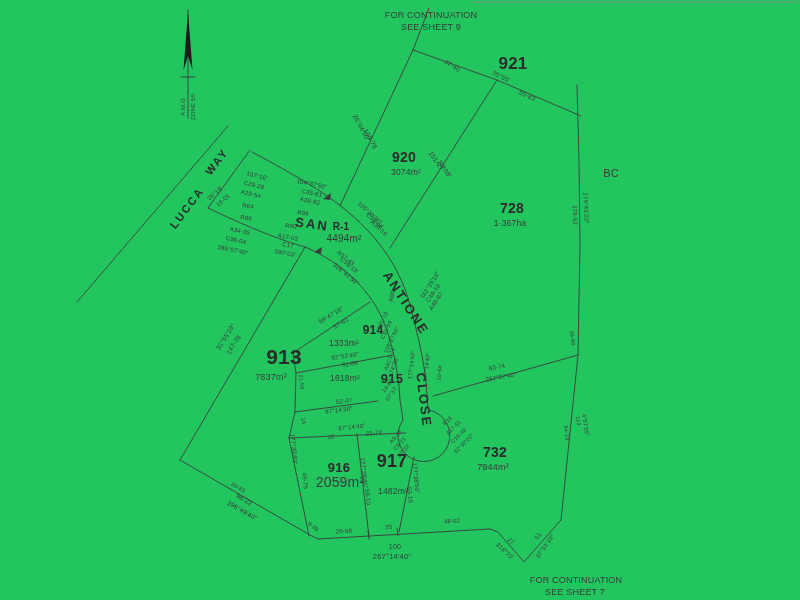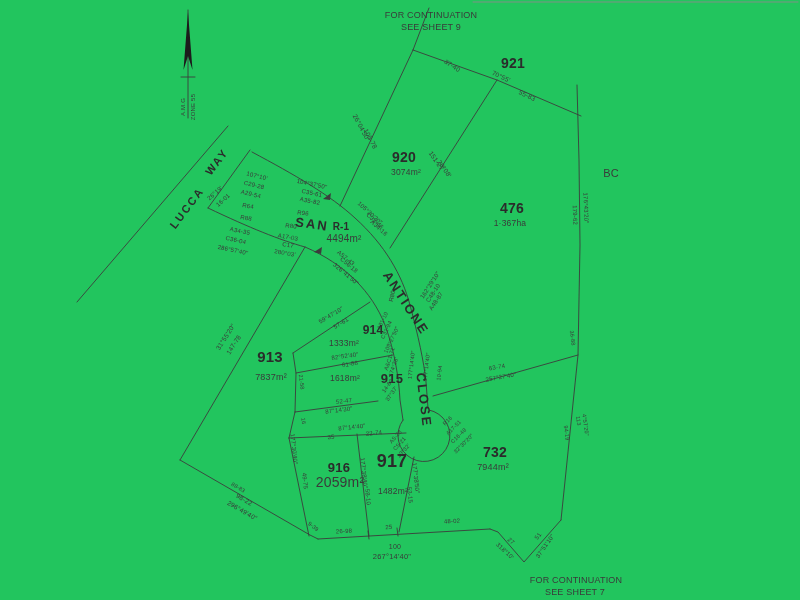--- a/index.html
+++ b/index.html
@@ -57,31 +57,31 @@
       <path d="M289,438 L309,536"></path>
       <path d="M357,434 L369,536"></path>
       <path d="M414,457 L399,532"></path>
       <path d="M433,396 L578,355"></path>
     </g>
   </svg>
 
   <div class="layer">
       <div class="lbl" style="left: 431px; top: 15px; font-size: 9px; transform: translate(-50%, -50%) rotate(0deg);">FOR CONTINUATION</div>
       <div class="lbl" style="left: 431px; top: 27px; font-size: 9px; transform: translate(-50%, -50%) rotate(0deg);">SEE SHEET 9</div>
-      <div class="lbl b" style="left: 513px; top: 63px; font-size: 14px; transform: translate(-50%, -50%) rotate(0deg);">921</div>
+      <div class="lbl b" style="left: 513px; top: 63px; font-size: 17px; transform: translate(-50%, -50%) rotate(0deg);">921</div>
       <div class="lbl" style="left: 452px; top: 66px; font-size: 6.5px; transform: translate(-50%, -50%) rotate(33deg);">37-40</div>
       <div class="lbl" style="left: 501px; top: 77px; font-size: 6.5px; transform: translate(-50%, -50%) rotate(25deg);">70°55'</div>
       <div class="lbl" style="left: 527px; top: 96px; font-size: 6.5px; transform: translate(-50%, -50%) rotate(25deg);">55-83</div>
       <div class="lbl" style="left: 361px; top: 128px; font-size: 6.5px; transform: translate(-50%, -50%) rotate(62deg);">26°04'50"</div>
       <div class="lbl" style="left: 370px; top: 139px; font-size: 6.5px; transform: translate(-50%, -50%) rotate(62deg);">105-78</div>
       <div class="lbl b" style="left: 404px; top: 157px; font-size: 14px; transform: translate(-50%, -50%) rotate(0deg);">920</div>
       <div class="lbl" style="left: 406px; top: 172px; font-size: 8.5px; transform: translate(-50%, -50%) rotate(0deg);">3074m²</div>
       <div class="lbl" style="left: 436px; top: 161px; font-size: 6.5px; transform: translate(-50%, -50%) rotate(55deg);">151-27</div>
       <div class="lbl" style="left: 444px; top: 169px; font-size: 6.5px; transform: translate(-50%, -50%) rotate(55deg);">20°08'</div>
-      <div class="lbl b" style="left: 512px; top: 208px; font-size: 14px; transform: translate(-50%, -50%) rotate(0deg);">476</div>
+      <div class="lbl b" style="left: 512px; top: 208px; font-size: 14px; transform: translate(-50%, -50%) rotate(0deg);">728</div>
       <div class="lbl" style="left: 510px; top: 223px; font-size: 8.5px; transform: translate(-50%, -50%) rotate(0deg);">1·367ha</div>
       <div class="lbl" style="left: 611px; top: 173px; font-size: 11px; transform: translate(-50%, -50%) rotate(0deg);">BC</div>
       <div class="lbl" style="left: 586px; top: 208px; font-size: 6px; transform: translate(-50%, -50%) rotate(88deg);">176°43'20"</div>
       <div class="lbl" style="left: 575px; top: 215px; font-size: 6px; transform: translate(-50%, -50%) rotate(88deg);">179-62</div>
       <div class="lbl" style="left: 183px; top: 107px; font-size: 6px; transform: translate(-50%, -50%) rotate(-90deg);">A.M.G</div>
       <div class="lbl" style="left: 193px; top: 107px; font-size: 6px; transform: translate(-50%, -50%) rotate(-90deg);">ZONE 55</div>
       <div class="lbl st" style="left: 187px; top: 208px; font-size: 11px; transform: translate(-50%, -50%) rotate(-53deg);">LUCCA</div>
       <div class="lbl st" style="left: 217px; top: 162px; font-size: 11px; transform: translate(-50%, -50%) rotate(-53deg);">WAY</div>
       <div class="lbl" style="left: 215px; top: 193px; font-size: 6px; transform: translate(-50%, -50%) rotate(-42deg);">26°19'</div>
       <div class="lbl" style="left: 223px; top: 200px; font-size: 6px; transform: translate(-50%, -50%) rotate(-42deg);">16-01</div>
@@ -108,21 +108,21 @@
       <div class="lbl" style="left: 288px; top: 245px; font-size: 6px; transform: translate(-50%, -50%) rotate(10deg);">C17</div>
       <div class="lbl" style="left: 285px; top: 253px; font-size: 6px; transform: translate(-50%, -50%) rotate(10deg);">280°03'</div>
       <div class="lbl" style="left: 346px; top: 258px; font-size: 6px; transform: translate(-50%, -50%) rotate(40deg);">A57-43</div>
       <div class="lbl" style="left: 349px; top: 265px; font-size: 6px; transform: translate(-50%, -50%) rotate(40deg);">C56-18</div>
       <div class="lbl" style="left: 346px; top: 274px; font-size: 6px; transform: translate(-50%, -50%) rotate(40deg);">326°41'50"</div>
       <div class="lbl st" style="left: 406px; top: 303px; font-size: 13px; transform: translate(-50%, -50%) rotate(57deg);">ANTIONE</div>
       <div class="lbl" style="left: 392px; top: 296px; font-size: 6px; transform: translate(-50%, -50%) rotate(-78deg);">R80</div>
       <div class="lbl" style="left: 430px; top: 285px; font-size: 6px; transform: translate(-50%, -50%) rotate(-57deg);">162°29'10"</div>
       <div class="lbl" style="left: 433px; top: 293px; font-size: 6px; transform: translate(-50%, -50%) rotate(-57deg);">C48-10</div>
       <div class="lbl" style="left: 436px; top: 301px; font-size: 6px; transform: translate(-50%, -50%) rotate(-57deg);">A48-87</div>
-      <div class="lbl b" style="left: 270px; top: 356px; font-size: 15px; transform: translate(-50%, -50%) rotate(0deg);">913</div>
+      <div class="lbl b" style="left: 284px; top: 356px; font-size: 21px; transform: translate(-50%, -50%) rotate(0deg);">913</div>
       <div class="lbl" style="left: 271px; top: 377px; font-size: 9px; transform: translate(-50%, -50%) rotate(0deg);">7837m²</div>
       <div class="lbl" style="left: 226px; top: 337px; font-size: 6.5px; transform: translate(-50%, -50%) rotate(-57deg);">31°55'20"</div>
       <div class="lbl" style="left: 234px; top: 345px; font-size: 6.5px; transform: translate(-50%, -50%) rotate(-57deg);">147-78</div>
       <div class="lbl" style="left: 331px; top: 315px; font-size: 6px; transform: translate(-50%, -50%) rotate(-31deg);">59°47'10"</div>
       <div class="lbl" style="left: 341px; top: 323px; font-size: 6px; transform: translate(-50%, -50%) rotate(-31deg);">57-61</div>
       <div class="lbl b" style="left: 373px; top: 330px; font-size: 12px; transform: translate(-50%, -50%) rotate(0deg);">914</div>
       <div class="lbl" style="left: 344px; top: 343px; font-size: 8.5px; transform: translate(-50%, -50%) rotate(0deg);">1333m²</div>
       <div class="lbl" style="left: 383px; top: 321px; font-size: 5.5px; transform: translate(-50%, -50%) rotate(-65deg);">A31-10</div>
       <div class="lbl" style="left: 387px; top: 330px; font-size: 5.5px; transform: translate(-50%, -50%) rotate(-65deg);">C31-94</div>
       <div class="lbl" style="left: 392px; top: 340px; font-size: 5.5px; transform: translate(-50%, -50%) rotate(-65deg);">109°27'50"</div>

